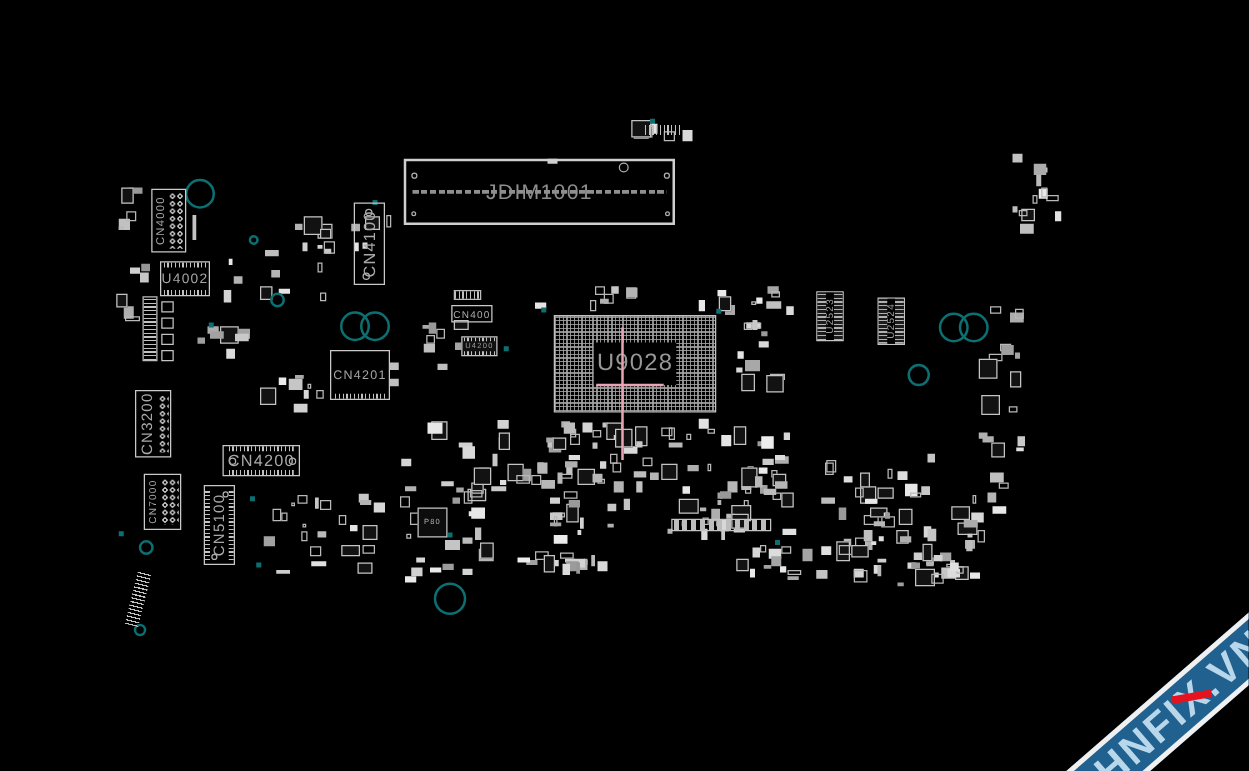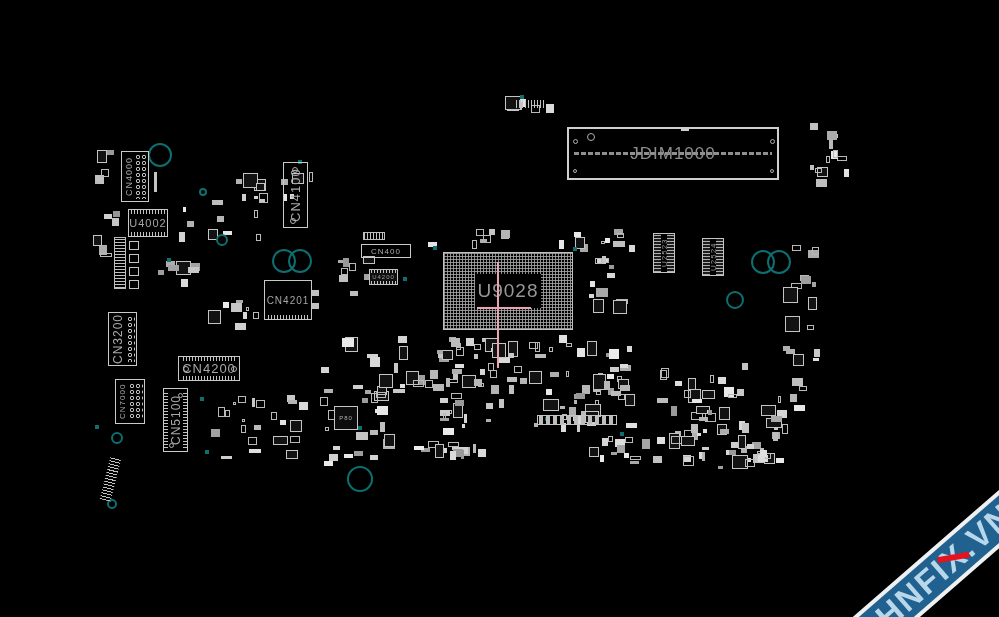--- a/index.html
+++ b/index.html
@@ -465,31 +465,31 @@
       <i class="tdot" style="left: 358px; top: 426px;"></i>
       <i class="tdot" style="left: 545px; top: 417px;"></i>
       <i class="tdot" style="left: 200px; top: 397px;"></i>
       <i class="tdot" style="left: 205px; top: 450px;"></i>
       <i class="tdot" style="left: 167px; top: 258px;"></i>
       <i class="tdot" style="left: 298px; top: 160px;"></i>
       <i class="tdot" style="left: 95px; top: 425px;"></i>
       <i class="tdot" style="left: 520px; top: 95px;"></i>
     </div>
 
-
-  <div class="comp dimm lay2" style="left:567px;top:127px;width:212px;height:53px;">
+  <div class="comp dimm lay2" style="left:323px;top:127px;width:217px;height:53px;">
     <div class="dimm-line"></div>
-    <div class="notch" style="left:112px;"></div>
-    <i class="ringg" style="left:18px;top:4px;width:8px;height:8px;"></i>
-    <i class="ringg" style="left:4px;top:10px;width:5px;height:5px;"></i>
-    <i class="ringg" style="left:201px;top:10px;width:5px;height:5px;"></i>
+    <div class="notch" style="left:113px;"></div>
+    <i class="ringg" style="left:170px;top:1px;width:8px;height:8px;"></i>
+    <i class="ringg" style="left:4px;top:9px;width:5px;height:5px;"></i>
+    <i class="ringg" style="left:206px;top:9px;width:5px;height:5px;"></i>
     <i class="ringg" style="left:4px;top:40px;width:4px;height:4px;"></i>
-    <i class="ringg" style="left:201px;top:40px;width:4px;height:4px;"></i>
-    <div class="dimm-label">JDIM1000</div>
-  </div>
+    <i class="ringg" style="left:207px;top:40px;width:4px;height:4px;"></i>
+    <div class="dimm-label">JDIM1001</div>
+  </div>
+
 
   <div class="comp bga lay2" style="left:443px;top:252px;width:130px;height:78px;">
     <div class="bga-core">U9028</div>
   </div>
 
 
   <div class="comp outline lay2" style="left:121px;top:151px;width:28px;height:51px;">
     <span class="vlabel" style="left:0;width:13px;font-size:9px;">CN4000</span>
     <div class="holering" style="position:absolute;right:1px;top:2px;bottom:2px;width:12px;"></div>
   </div>
@@ -500,21 +500,21 @@
     <div class="center-label" style="font-size:11px;color:#a5a5a5;">U4002</div>
   </div>
 
   <div class="comp outline lay2" style="left:283px;top:162px;width:25px;height:66px;">
     <i class="ringg" style="left:8px;top:4px;width:6px;height:6px;"></i>
     <i class="ringg" style="left:6px;top:55px;width:6px;height:6px;"></i>
     <span class="vlabel" style="left:0;right:0;font-size:13px;">CN4100</span>
   </div>
 
   <div class="comp ticks-h lay2" style="left:363px;top:232px;width:22px;height:8px;border:1px solid #bdbdbd;"></div>
-  <div class="comp outline lay2" style="left:361px;top:244px;width:50px;height:14px;">
+  <div class="comp outline lay2" style="left:361px;top:244px;width:33px;height:14px;">
     <div class="center-label" style="font-size:8px;color:#ababab;">CN400</div>
   </div>
 
   <div class="comp lay2" style="left:369px;top:269px;width:29px;height:16px;border:1px solid #c4c4c4;background:#101010;">
     <div class="ticks-h" style="position:absolute;left:1px;right:1px;top:0;height:3px;"></div>
     <div class="ticks-h" style="position:absolute;left:1px;right:1px;bottom:0;height:3px;"></div>
     <div class="center-label" style="font-size:6px;color:#9d9d9d;">U4200</div>
   </div>
 
   <div class="comp outline lay2" style="left:264px;top:280px;width:48px;height:40px;">

